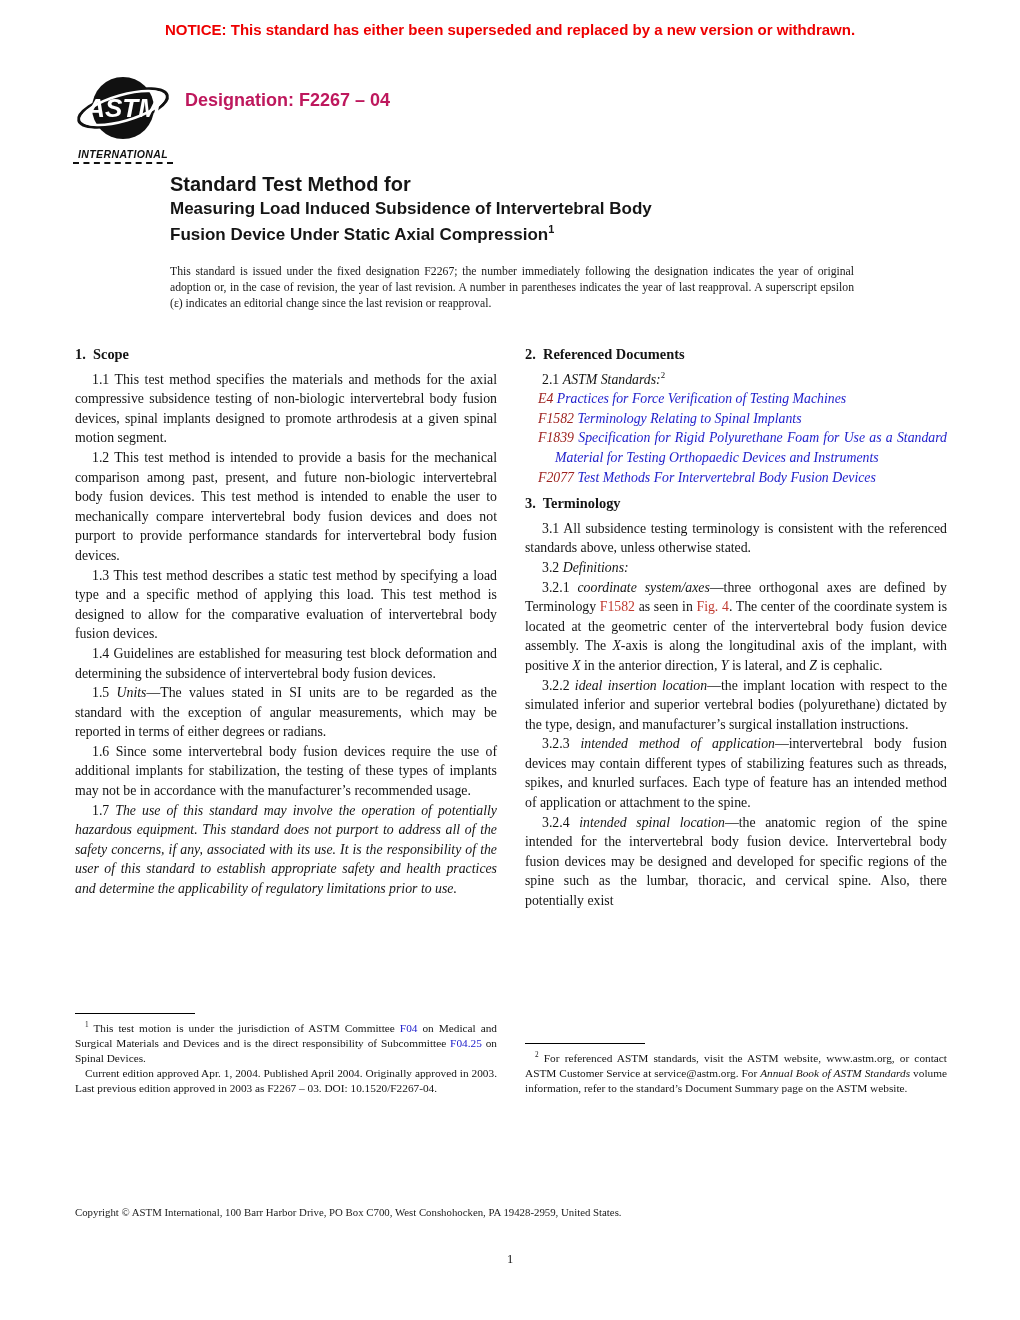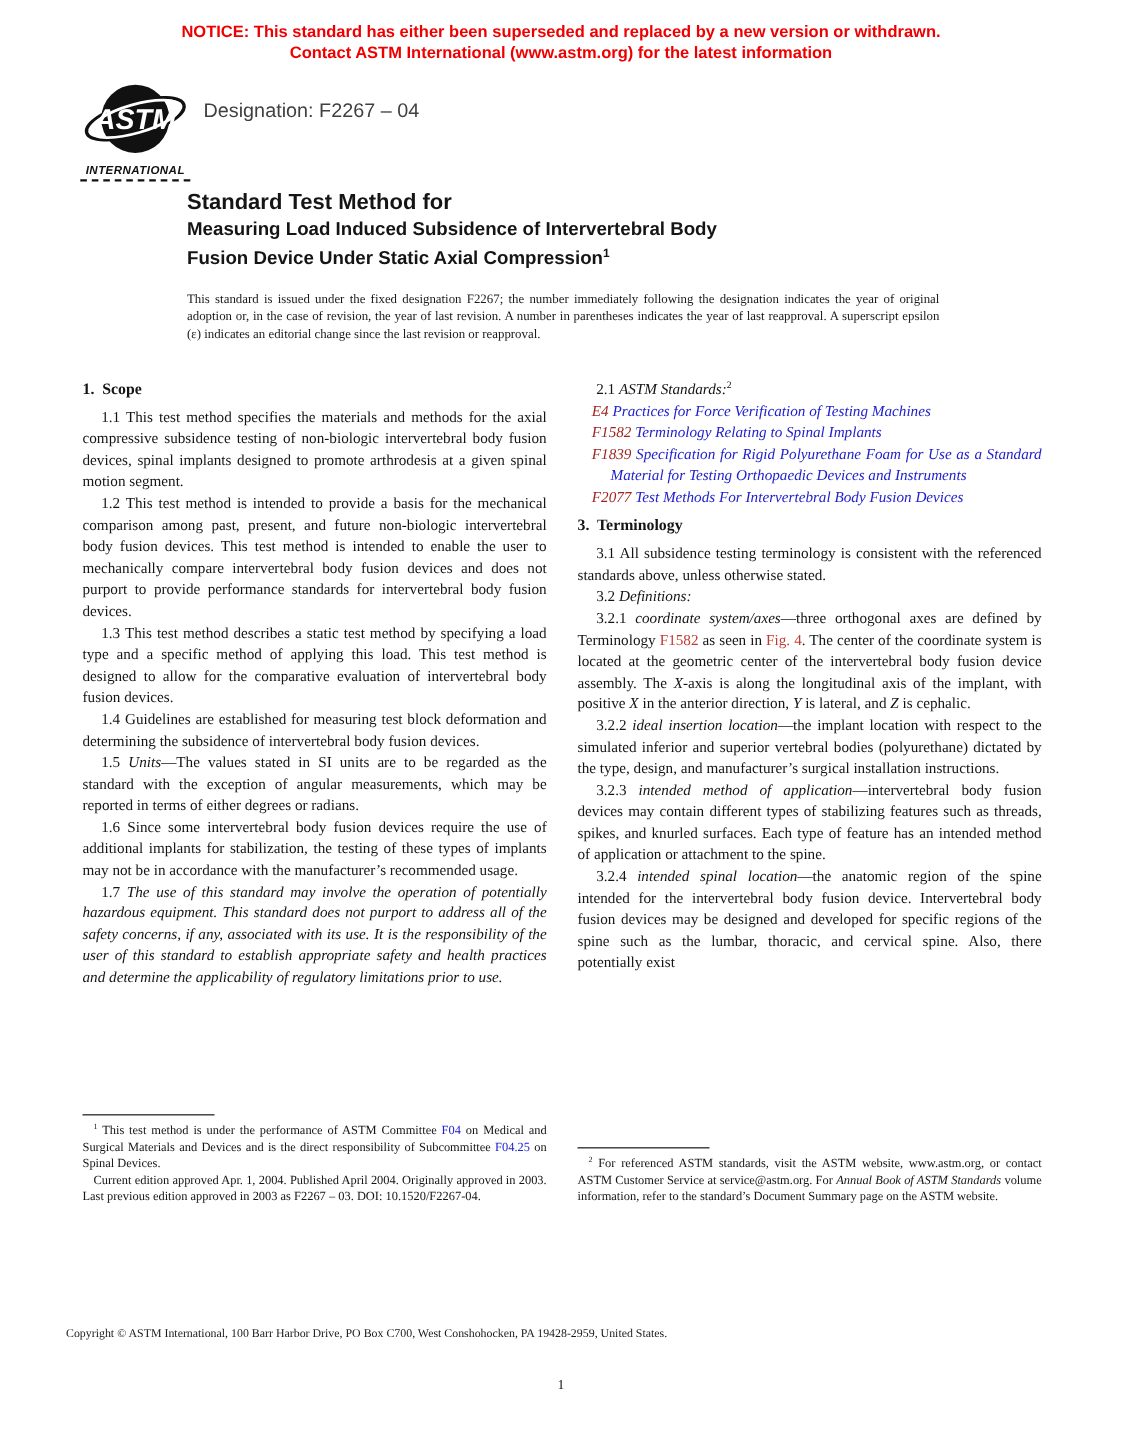--- a/index.html
+++ b/index.html
@@ -15,21 +15,21 @@
   }
   .header { position:absolute; top:74px; left:73px; display:flex; align-items:flex-start; }
   .logo-wrap { width:100px; text-align:center; }
   .logo-sub {
     font-family:"Liberation Sans", sans-serif; font-weight:bold; font-style:italic;
     font-size:10.5px; letter-spacing:0.4px; color:#111; margin-top:-2px;
     border-bottom:2px dashed #111; padding-bottom:2px;
   }
   .designation {
     margin-left:12px; margin-top:16px;
-    font-family:"Liberation Sans", sans-serif; font-weight:normal; font-size:18px; color:#404040;
+    font-family:"Liberation Sans", sans-serif; font-weight:bold; font-size:18px; color:#be185d;
   }
   .title-block {
     position:absolute; top:172px; left:170px; width:800px;
     font-family:"Liberation Sans", sans-serif; font-weight:bold; color:#151515;
   }
   .title-l1 { font-size:20px; line-height:24px; }
   .title-l23 { font-size:17px; line-height:26px; }
   .issued {
     position:absolute; top:264px; left:170px; width:684px;
     font-size:11.7px; line-height:15.8px; text-align:justify; color:#1a1a1a;
@@ -51,29 +51,28 @@
   .ref-item { margin:0; padding-left:30px; text-indent:-17px;font-style:italic; }
   sup { font-size:0.64em; vertical-align:super; line-height:0; }
   .seg-i { font-style:italic; }
   .seg-red { color:var(--ref-red); }
   .seg-ired { color:var(--inline-red); }
   .seg-blue { color:var(--link-blue); }
   .fnblock { margin-top:auto; }
   .fnsep { width:120px; border-top:1.3px solid #000; margin-bottom:7px; }
   .fn { font-size:11.3px; line-height:15px; text-align:justify; }
   .fn p { margin:0; text-indent:10px; }
-  .copyright { position:absolute; left:60px; top:1206px; font-size:10.8px; color:#1a1a1a; }
+  .copyright { position:absolute; left:75px; top:1206px; font-size:10.8px; color:#1a1a1a; }
   .pagenum { position:absolute; left:0; right:0; top:1252px; text-align:center; font-size:12.5px; }
 </style>
 </head>
 <body style="--notice-red: #ee0000; --ref-red: #9e2320; --inline-red: #c03a30; --link-blue: #2121cc;">
 
 <div class="notice">
   <div>NOTICE: This standard has either been superseded and replaced by a new version or withdrawn.</div>
-  <div>Contact ASTM International (www.astm.org) for the latest information</div>
 </div>
 
 <div class="header">
   <div class="logo-wrap">
     <svg width="96" height="72" viewBox="0 0 96 72">
       <ellipse cx="48" cy="34" rx="46" ry="15" fill="none" stroke="#111" stroke-width="3" transform="rotate(-16 48 34)"></ellipse>
       <circle cx="48" cy="34" r="31" fill="#111"></circle>
       <ellipse cx="48" cy="34" rx="42" ry="13" fill="none" stroke="#ffffff" stroke-width="2.5" transform="rotate(-16 48 34)"></ellipse>
       <text x="48" y="43" text-anchor="middle" font-family="Liberation Sans, sans-serif" font-size="26" font-weight="bold" font-style="italic" fill="#ffffff">ASTM</text>
     </svg>
@@ -97,27 +96,28 @@
     <p class="body">1.1  This test method specifies the materials and methods for the axial compressive subsidence testing of non-biologic intervertebral body fusion devices, spinal implants designed to promote arthrodesis at a given spinal motion segment.</p>
     <p class="body">1.2  This test method is intended to provide a basis for the mechanical comparison among past, present, and future non-biologic intervertebral body fusion devices. This test method is intended to enable the user to mechanically compare intervertebral body fusion devices and does not purport to provide performance standards for intervertebral body fusion devices.</p>
     <p class="body">1.3  This test method describes a static test method by specifying a load type and a specific method of applying this load. This test method is designed to allow for the comparative evaluation of intervertebral body fusion devices.</p>
     <p class="body">1.4  Guidelines are established for measuring test block deformation and determining the subsidence of intervertebral body fusion devices.</p>
     <p class="body"><span>1.5  </span><span class="seg-i">Units</span><span>—The values stated in SI units are to be regarded as the standard with the exception of angular measurements, which may be reported in terms of either degrees or radians.</span></p>
     <p class="body">1.6  Since some intervertebral body fusion devices require the use of additional implants for stabilization, the testing of these types of implants may not be in accordance with the manufacturer’s recommended usage.</p>
     <p class="body"><span>1.7  </span><span class="seg-i">The use of this standard may involve the operation of potentially hazardous equipment. This standard does not purport to address all of the safety concerns, if any, associated with its use. It is the responsibility of the user of this standard to establish appropriate safety and health practices and determine the applicability of regulatory limitations prior to use.</span></p>
     <div class="fnblock">
       <div class="fnsep"></div>
       <div class="fn">
-        <p><sup>1</sup><span> This test method is under the performance of ASTM Committee </span><span class="seg-blue">F04</span><span> on Medical and Surgical Materials and Devices and is the direct responsibility of Subcommittee </span><span class="seg-blue">F04.25</span><span> on Spinal Devices.</span></p>
+        <p><sup>1</sup><span> This test motion is under the jurisdiction of ASTM Committee </span><span class="seg-blue">F04</span><span> on Medical and Surgical Materials and Devices and is the direct responsibility of Subcommittee </span><span class="seg-blue">F04.25</span><span> on Spinal Devices.</span></p>
         <p>Current edition approved Apr. 1, 2004. Published April 2004. Originally approved in 2003. Last previous edition approved in 2003 as F2267 – 03. DOI: 10.1520/F2267-04.</p>
       </div>
     </div>
   </div>
 
   <div class="col">
+    <div class="sec-heading first">2.  Referenced Documents</div>
     <p class="body"><span>2.1  </span><span class="seg-i">ASTM Standards:</span><sup>2</sup></p>
     <div class="ref-item"><span class="seg-red">E4</span><span class="seg-blue"> Practices for Force Verification of Testing Machines</span></div>
     <div class="ref-item"><span class="seg-red">F1582</span><span class="seg-blue"> Terminology Relating to Spinal Implants</span></div>
     <div class="ref-item"><span class="seg-red">F1839</span><span class="seg-blue"> Specification for Rigid Polyurethane Foam for Use as a Standard Material for Testing Orthopaedic Devices and Instruments</span></div>
     <div class="ref-item"><span class="seg-red">F2077</span><span class="seg-blue"> Test Methods For Intervertebral Body Fusion Devices</span></div>
     <div class="sec-heading">3.  Terminology</div>
     <p class="body">3.1  All subsidence testing terminology is consistent with the referenced standards above, unless otherwise stated.</p>
     <p class="body"><span>3.2  </span><span class="seg-i">Definitions:</span></p>
     <p class="body"><span>3.2.1  </span><span class="seg-i">coordinate system/axes</span><span>—three orthogonal axes are defined by Terminology </span><span class="seg-ired">F1582</span><span> as seen in </span><span class="seg-ired">Fig. 4</span><span>. The center of the coordinate system is located at the geometric center of the intervertebral body fusion device assembly. The </span><span class="seg-i">X</span><span>-axis is along the longitudinal axis of the implant, with positive </span><span class="seg-i">X</span><span> in the anterior direction, </span><span class="seg-i">Y</span><span> is lateral, and </span><span class="seg-i">Z</span><span> is cephalic.</span></p>
     <p class="body"><span>3.2.2  </span><span class="seg-i">ideal insertion location</span><span>—the implant location with respect to the simulated inferior and superior vertebral bodies (polyurethane) dictated by the type, design, and manufacturer’s surgical installation instructions.</span></p>

